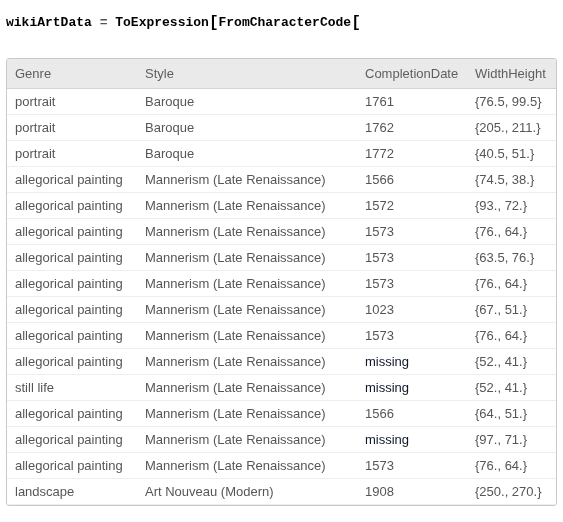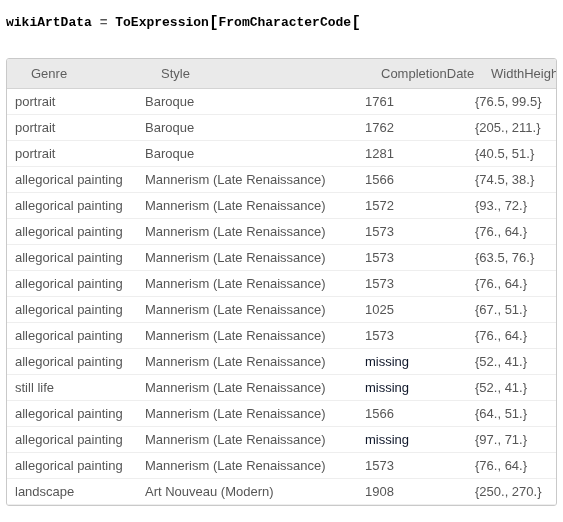--- a/index.html
+++ b/index.html
@@ -42,21 +42,21 @@
   table {
     border-collapse: collapse;
     width: 100%;
     table-layout: fixed;
   }
   thead th {
     background: #eaeaea;
     color: #5e5e5e;
     font-weight: 400;
     text-align: left;
-    padding: 7px 24px;
+    padding: 7px 8px;
     border-bottom: 1px solid #d4d4d4;
     font-size: 13px;
   }
   tbody td {
     padding: 5px 8px;
     border-bottom: 1px solid #eee;
     color: #565656;
     font-size: 13px;
     white-space: nowrap;
     overflow: hidden;
@@ -105,21 +105,21 @@
         </tr>
         <tr>
           <td>portrait</td>
           <td>Baroque</td>
           <td>1762</td>
           <td>{205., 211.}</td>
         </tr>
         <tr>
           <td>portrait</td>
           <td>Baroque</td>
-          <td>1281</td>
+          <td>1772</td>
           <td>{40.5, 51.}</td>
         </tr>
         <tr>
           <td>allegorical painting</td>
           <td>Mannerism (Late Renaissance)</td>
           <td>1566</td>
           <td>{74.5, 38.}</td>
         </tr>
         <tr>
           <td>allegorical painting</td>
@@ -141,21 +141,21 @@
         </tr>
         <tr>
           <td>allegorical painting</td>
           <td>Mannerism (Late Renaissance)</td>
           <td>1573</td>
           <td>{76., 64.}</td>
         </tr>
         <tr>
           <td>allegorical painting</td>
           <td>Mannerism (Late Renaissance)</td>
-          <td>1025</td>
+          <td>1023</td>
           <td>{67., 51.}</td>
         </tr>
         <tr>
           <td>allegorical painting</td>
           <td>Mannerism (Late Renaissance)</td>
           <td>1573</td>
           <td>{76., 64.}</td>
         </tr>
         <tr>
           <td>allegorical painting</td>

